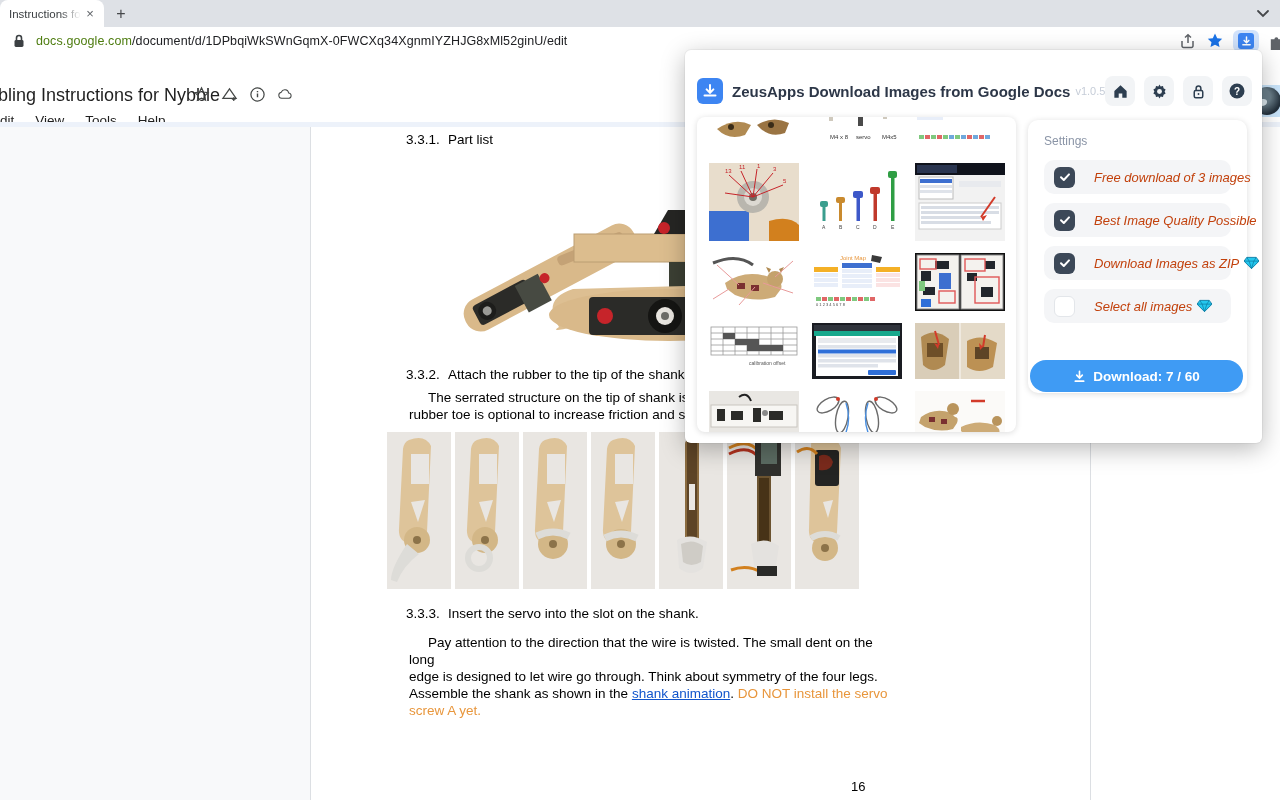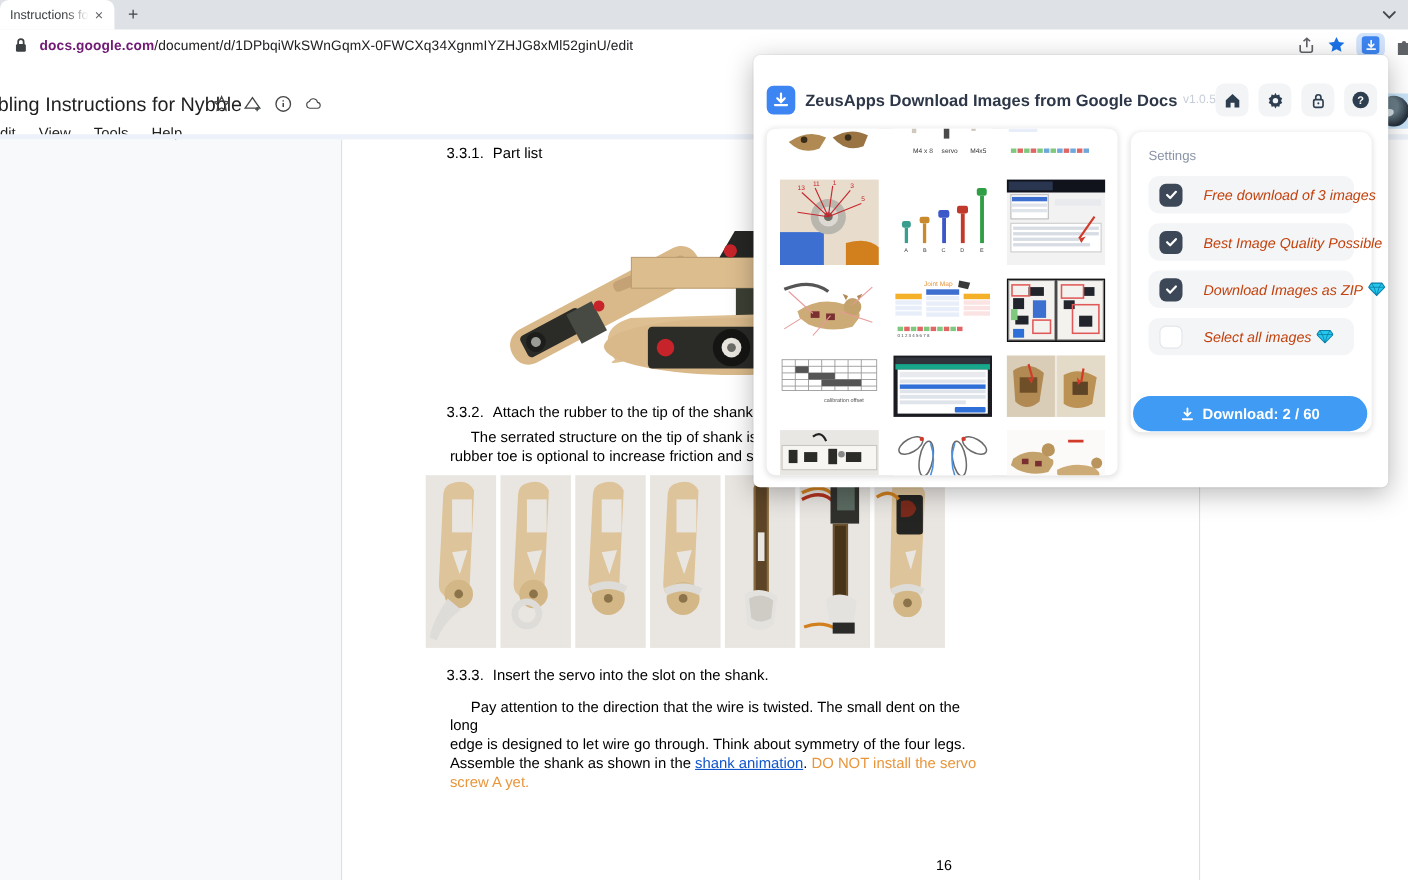--- a/index.html
+++ b/index.html
@@ -15,21 +15,21 @@
                mask-image:linear-gradient(90deg,#000 70%,transparent 98%); }
   .tab-close { width:16px; height:16px; border-radius:8px; color:#5f6368; font-size:13px;
                line-height:15px; text-align:center; cursor:pointer; flex:none; }
   .newtab-btn { position:absolute; left:112px; top:5px; width:18px; height:18px; color:#45474a;
                 font-size:16px; line-height:17px; text-align:center; border-radius:9px; }
   .strip-chevron { position:absolute; right:8px; top:4px; width:18px; height:18px; color:#45474a; }
   .toolbar { position:absolute; left:0; top:27px; width:1280px; height:28px; background:#ffffff;
              display:flex; align-items:center; }
   .lock-icon { margin-left:10px; flex:none; }
   .url-text { margin-left:8px; font-size:12.5px; color:#202124; letter-spacing:.1px; }
-  .url-host { color:#701a75; font-weight:bold;text-align:right; }
+  .url-host { color:#4d7c0f; font-weight:normal;text-align:right; }
   .toolbar-right { position:absolute; right:0; top:27px; height:28px; display:flex; align-items:center; gap:9px; padding-right:0; }
   .tb-ic { width:18px; height:18px; flex:none; }
   .ext-pill { width:26px; height:22px; background:#d2e3fc; border-radius:6px; display:flex;
               align-items:center; justify-content:center; flex:none; }
   .ext-sq { width:16px; height:16px; background:#3d85f2; border-radius:3px; display:flex;
             align-items:center; justify-content:center; }
   .puzzle { width:20px; height:18px; margin-right:-8px; flex:none; }
 
   
   .docs-header { position:absolute; left:0; top:55px; width:1280px; height:67px; background:#fff; }
@@ -734,15 +734,15 @@
         <path d="M3 1 l2.5 4 L8 13 M13 1 l-2.5 4 L8 13 M0 5 h16" fill="none" stroke="#0d7fa6" stroke-width="0.8"></path>
       </svg>
     </div>
   </div>
 
   <button class="dl-btn">
     <svg width="13" height="13" viewBox="0 0 14 14">
       <path d="M7 1.5 v7 M4 5.6 L7 8.6 10 5.6" fill="none" stroke="#fff" stroke-width="1.8" stroke-linecap="round"></path>
       <path d="M2.5 12 h9" stroke="#fff" stroke-width="1.8" stroke-linecap="round"></path>
     </svg>
-    <span>Download: 2 / 60</span>
+    <span>Download: 7 / 60</span>
   </button>
 </div>
 
 </body></html>

